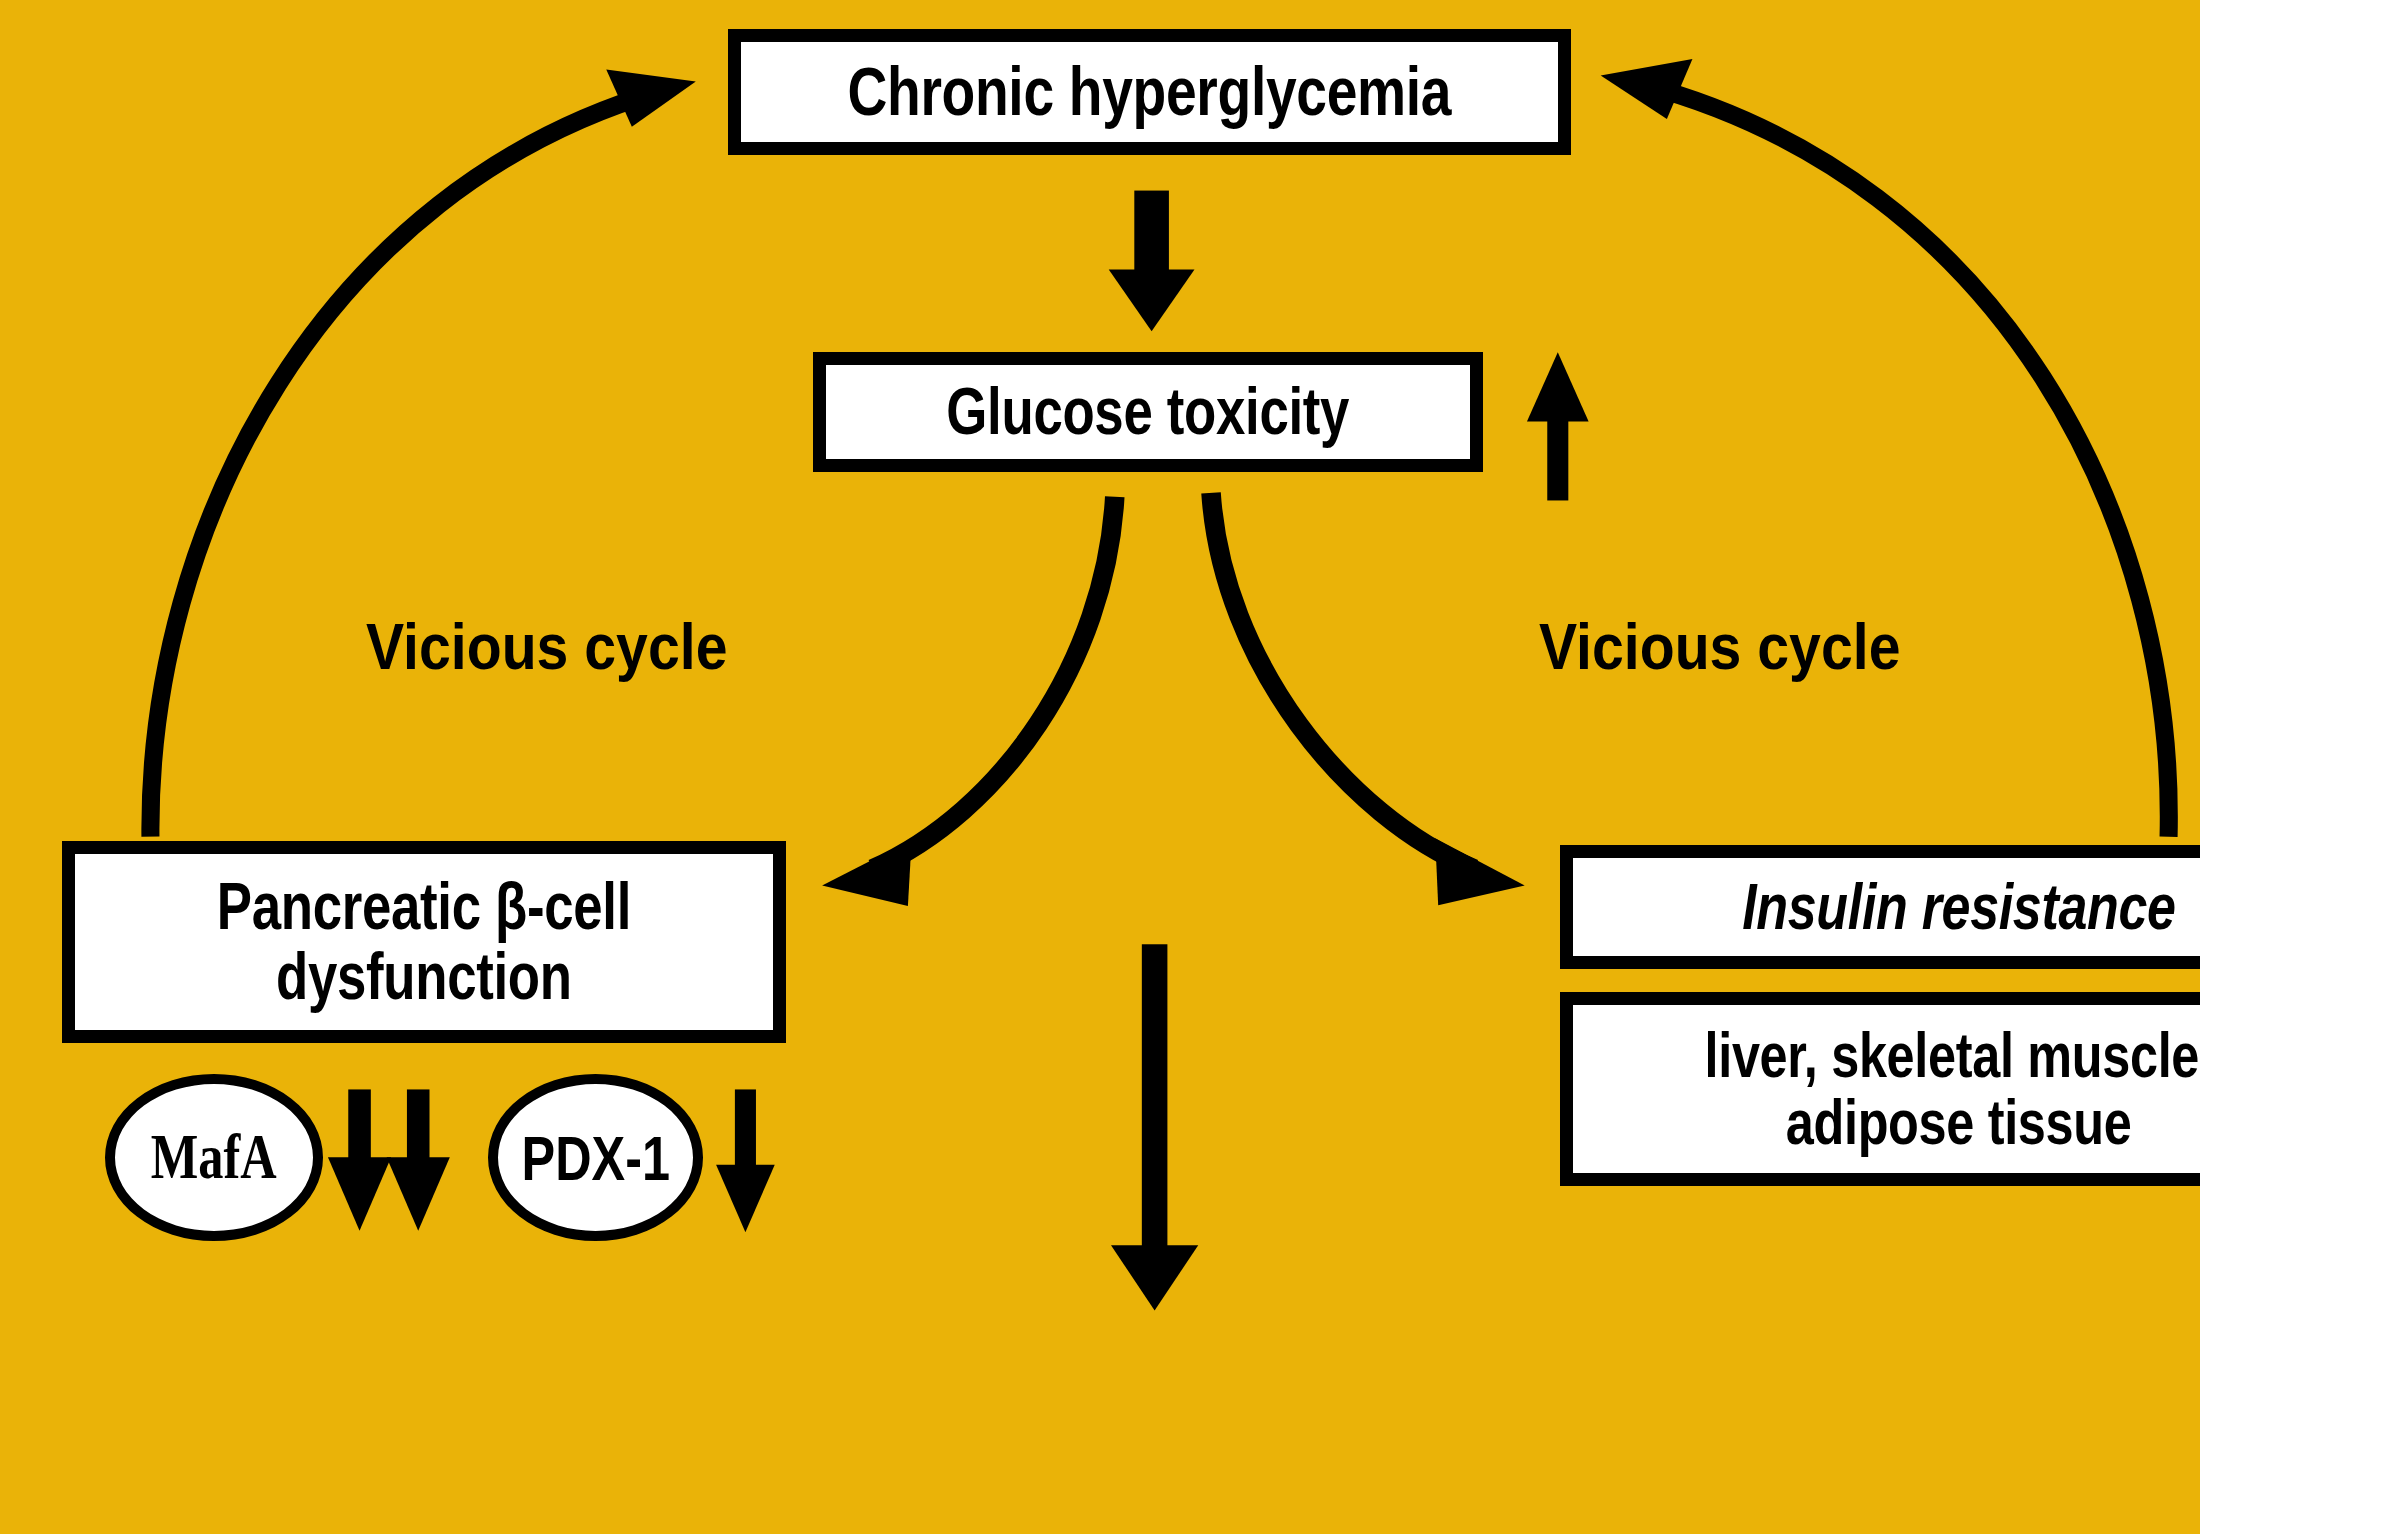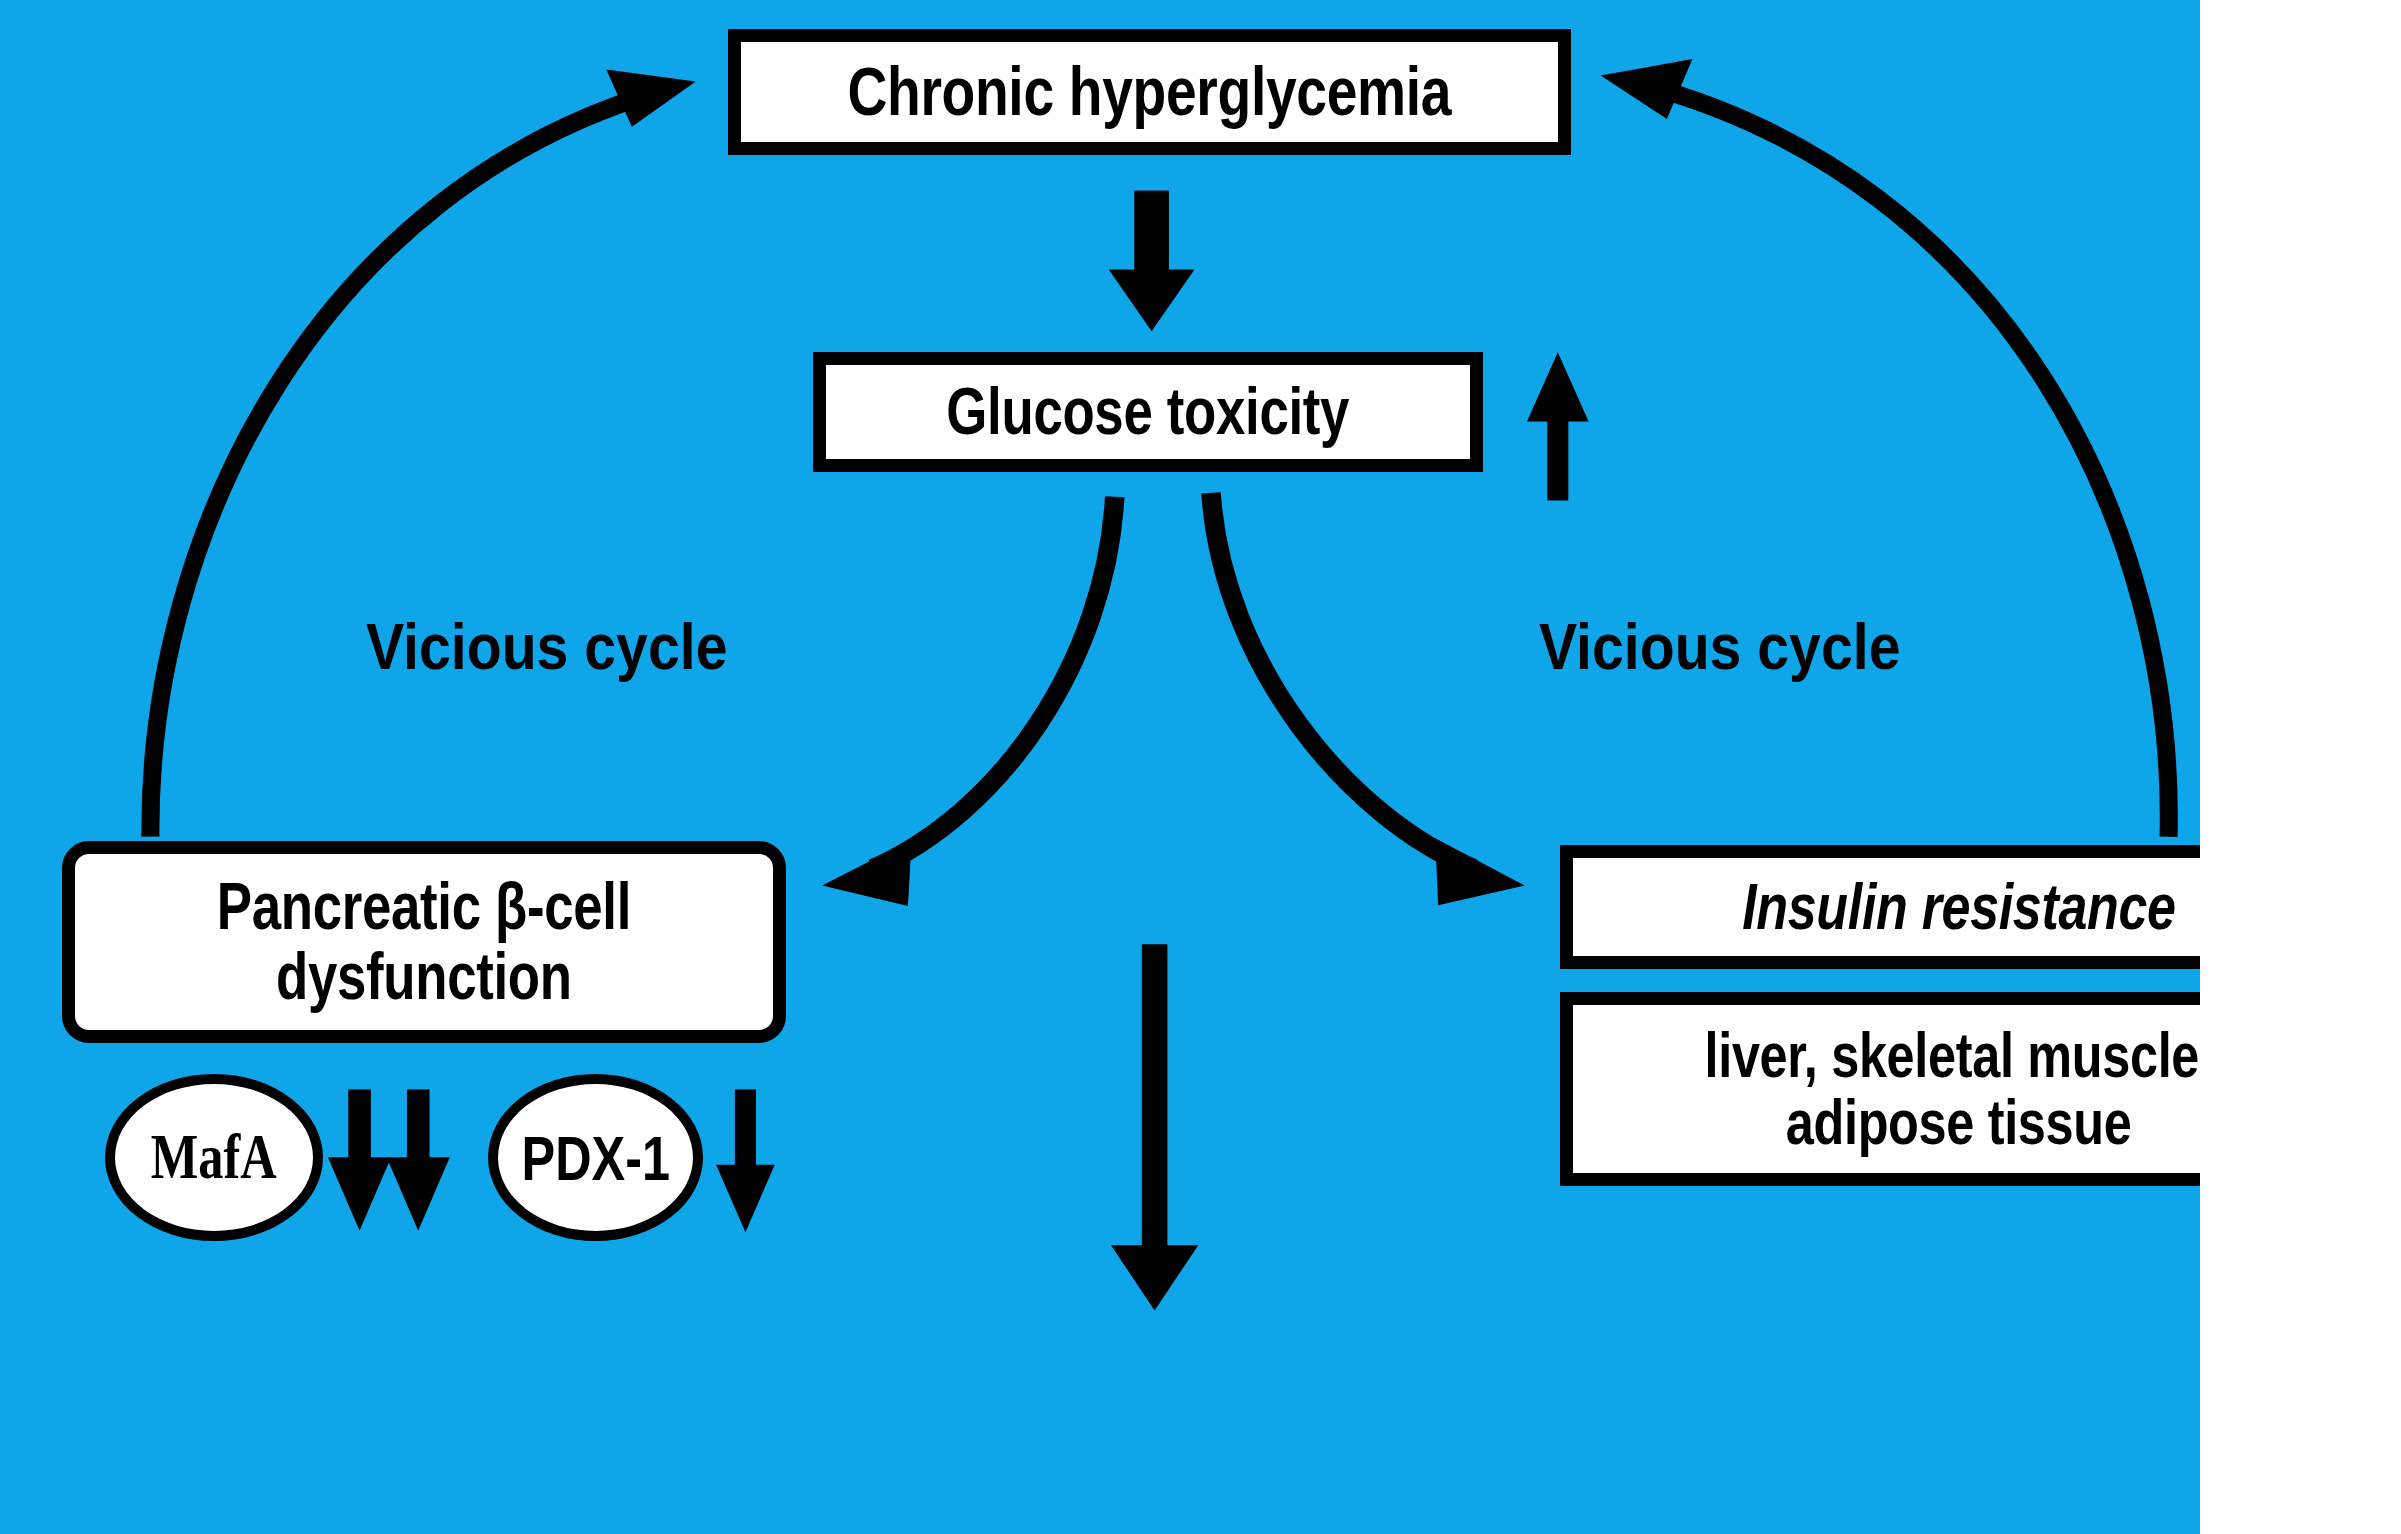--- a/index.html
+++ b/index.html
@@ -4,21 +4,21 @@
 <style>
   html, body {
     margin: 0;
     padding: 0;
     background: #ffffff;
   }
   #canvas {
     position: relative;
     width: 2200px;
     height: 1535px;
-    background: #0ea5e9;
+    background: #eab308;
     overflow: hidden;
     font-family: "Liberation Sans", sans-serif;
   }
   .node-box {
     position: absolute;
     box-sizing: border-box;
     background: #ffffff;
     border: 13.5px solid #000000;
     display: flex;
     align-items: center;
@@ -130,21 +130,21 @@
   </svg>
 
   <div class="node-box" style="left:728px; top:29px; width:843px; height:126px;">
     <span class="node-label" style="font-size:69px;">Chronic hyperglycemia</span>
   </div>
 
   <div class="node-box" style="left:813px; top:352px; width:670px; height:120px;">
     <span class="node-label" style="font-size:66px;">Glucose toxicity</span>
   </div>
 
-  <div class="node-box" style="left:62px; top:841px; width:724px; height:202px;border-radius:27px;">
+  <div class="node-box" style="left:62px; top:841px; width:724px; height:202px;">
     <span class="node-label" style="font-size:66px;">Pancreatic β-cell
 dysfunction</span>
   </div>
 
   <div class="node-box" style="left:1560px; top:845px; width:797px; height:124px;font-style:italic;">
     <span class="node-label" style="font-size:65px;">Insulin resistance</span>
   </div>
 
   <div class="node-box" style="left:1560px; top:992px; width:797px; height:194px;">
     <span class="node-label" style="font-size:63px;">liver, skeletal muscle,

